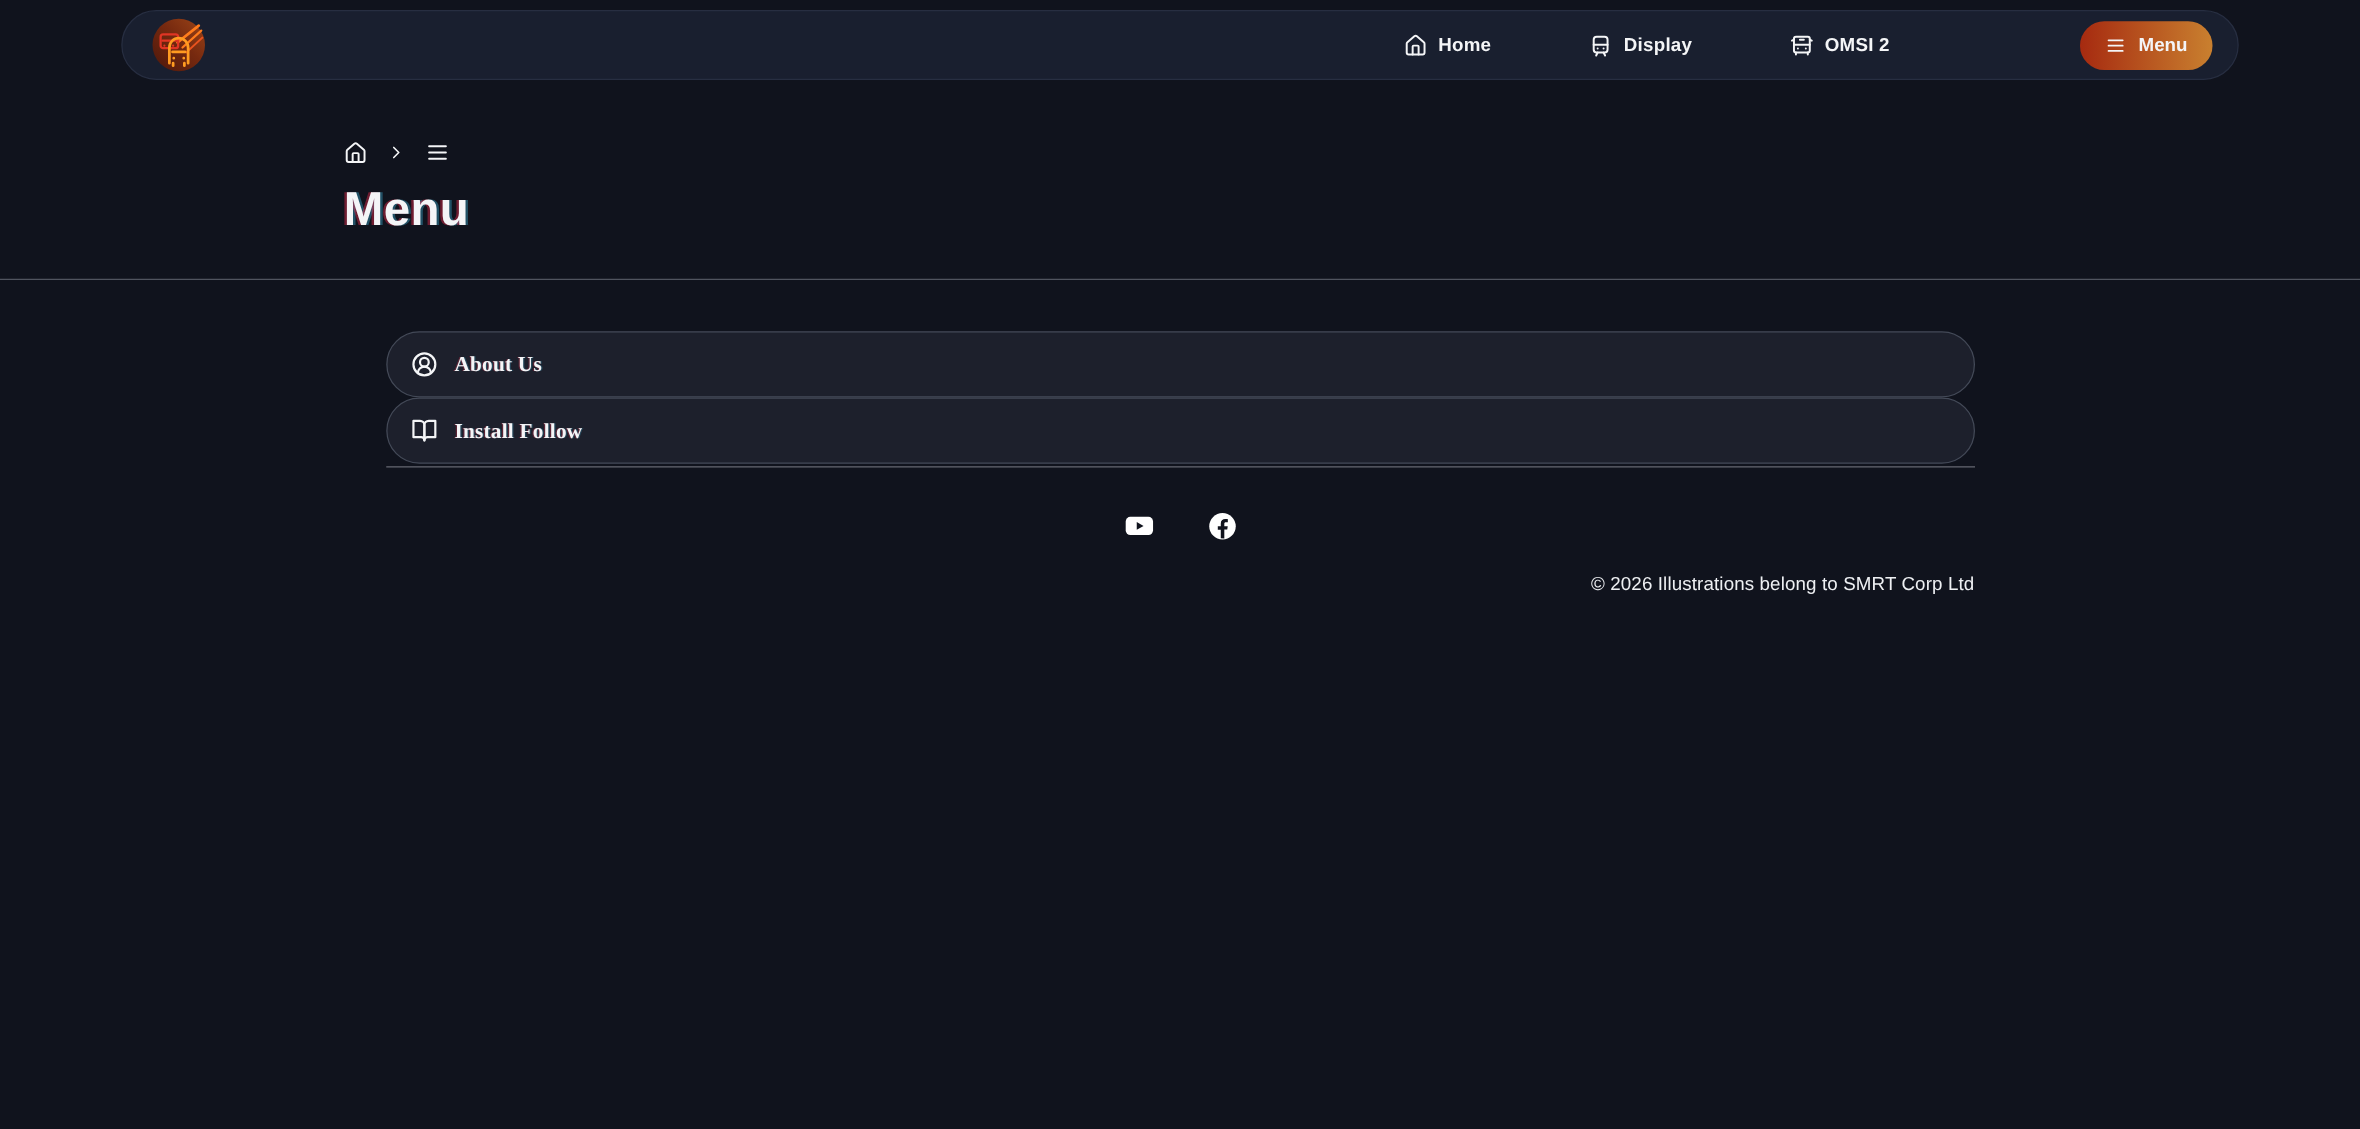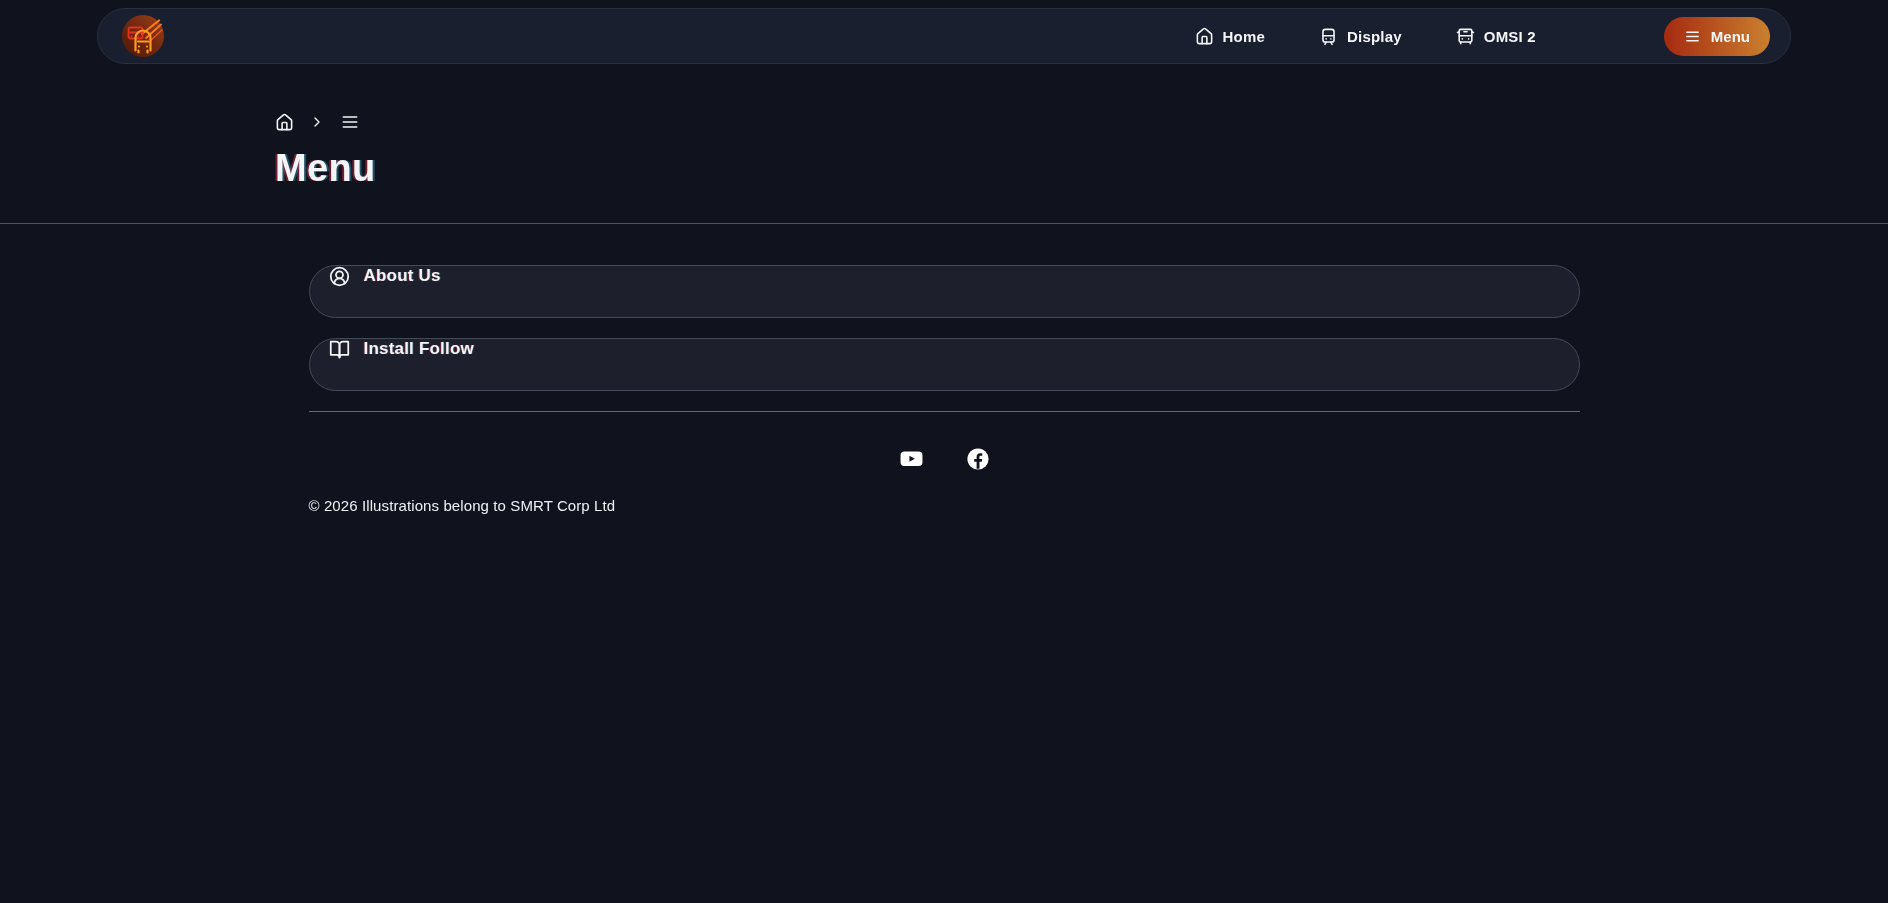--- a/index.html
+++ b/index.html
@@ -27,21 +27,21 @@
     border-radius: 28px;
     display: flex;
     align-items: center;
     padding: 0 20px 0 23px;
   }
   .logo { width: 44px; height: 44px; display: block; cursor: pointer; flex: 0 0 auto; }
   .nav-links {
     margin-left: auto;
     display: flex;
     align-items: center;
-    gap: 54px;
+    gap: 78px;
   }
   .nav-item {
     display: flex;
     align-items: center;
     gap: 9px;
     font-size: 15px;
     font-weight: 700;
     letter-spacing: 0.2px;
     cursor: pointer;
     white-space: nowrap;
@@ -83,24 +83,25 @@
   }
 
   
   .content { width: 1271px; margin: 41px auto 0; }
   .menu-pill {
     height: 53px;
     border-radius: 27px;
     background: var(--pill-bg, #1d202c);
     border: 1px solid var(--pill-border, #444a58);
     display: flex;
+    align-items: center;
     gap: 14px;
     padding: 0 19px;
-    margin-bottom: 20px;
     cursor: pointer;
+    font-family: Liberation Serif, serif;
   }
   .menu-pill svg { display: block; flex: 0 0 auto; }
   .pill-label {
     font-size: 17px;
     font-weight: 700;
     letter-spacing: 0.2px;
     text-shadow: -1px 0 0 rgba(255, 45, 80, 0.28), 1px 0 0 rgba(70, 210, 255, 0.22);
   }
   .bottom-divider {
     border: 0;
@@ -112,21 +113,21 @@
   .social-row {
     margin-top: 34px;
     display: flex;
     justify-content: center;
     align-items: center;
     gap: 42px;
   }
   .social-icon { display: block; cursor: pointer; color: #ffffff; }
   .copyright {
     margin-top: 26px;
-    text-align: left;
+    text-align: right;
     font-size: 15px;
     font-weight: 500;
     color: #eef0f3;
     letter-spacing: 0.1px;
   }
 
   .icon-stroke { fill: none; stroke: currentColor; stroke-width: 2; stroke-linecap: round; stroke-linejoin: round; }
 </style>
 </head>
 <body>

